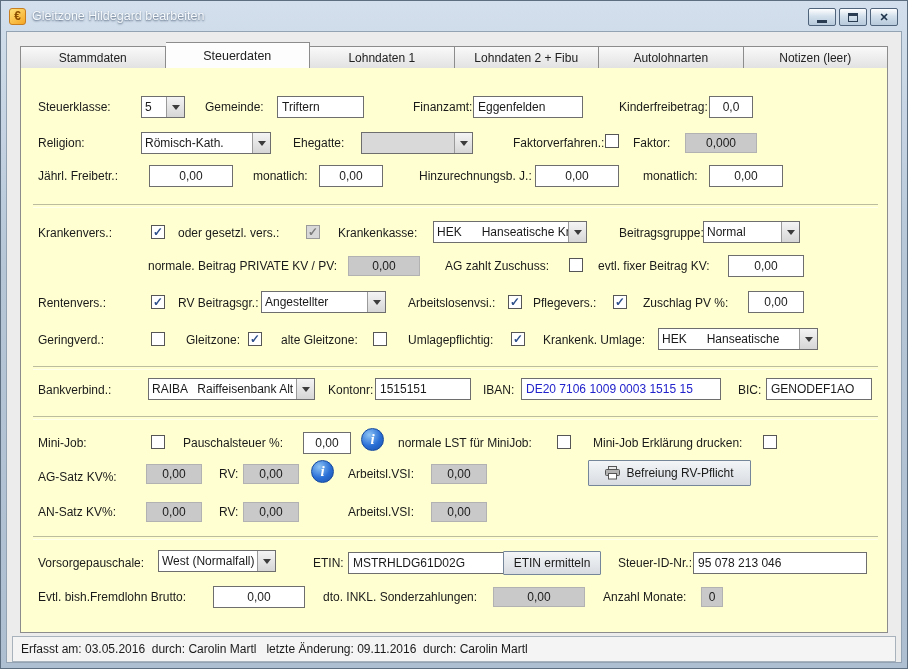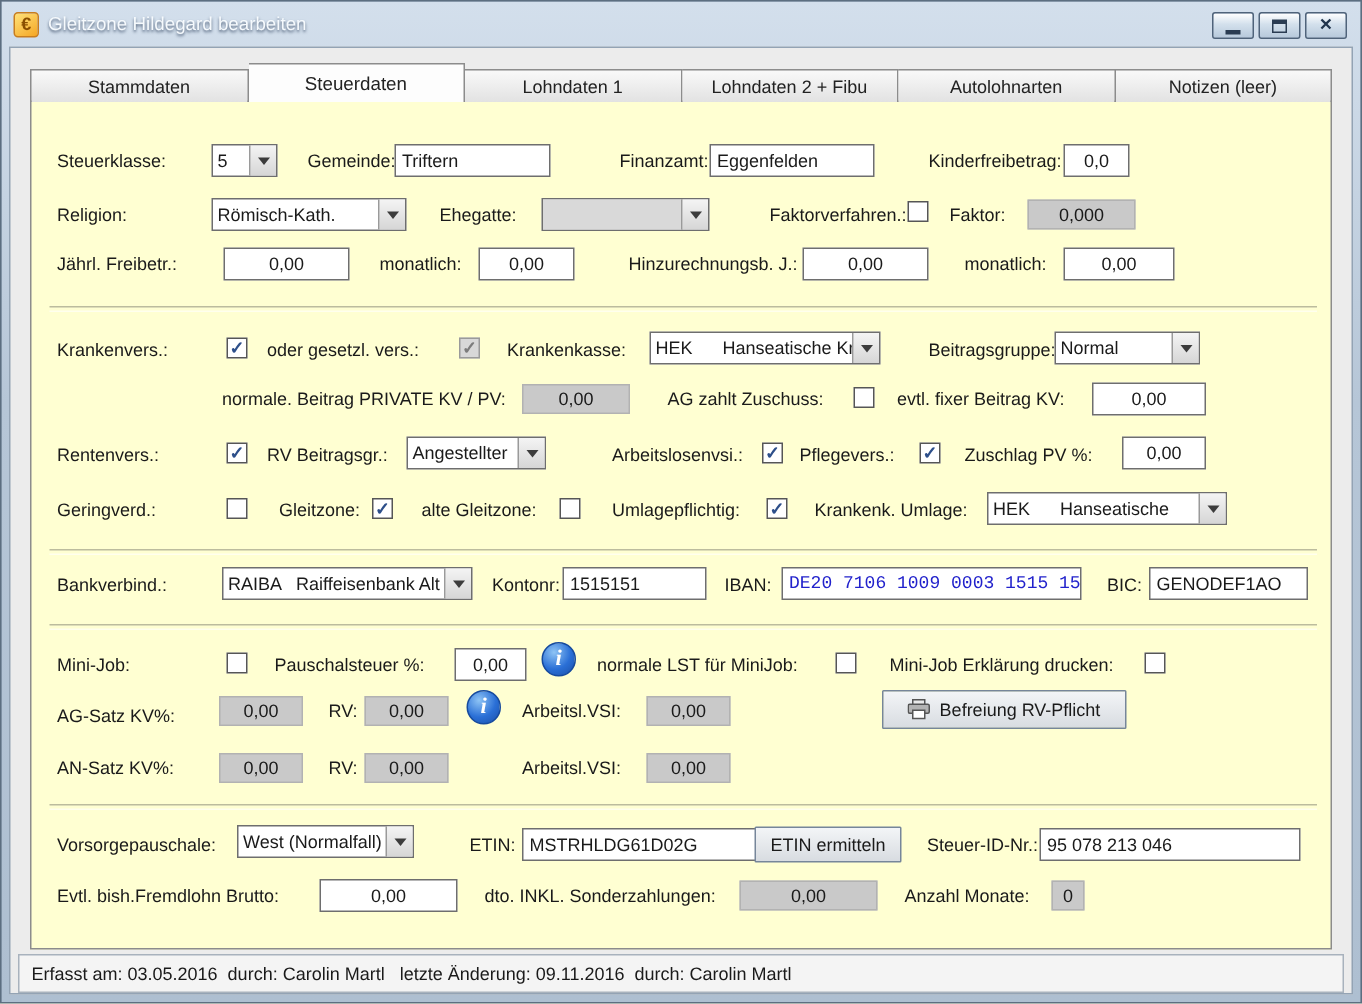--- a/index.html
+++ b/index.html
@@ -36,21 +36,21 @@
   .tab.active { margin-top:0; background:#fdfdfd; font-size:12.5px; }
 
   
   .panel { position:relative; margin-top:-1px; height:566px; box-sizing:border-box;
            background:#ffffd2; border:1px solid #8c8c8c; z-index:1; }
 
   .lbl { position:absolute; white-space:pre; }
   .inp { position:absolute; height:22px; box-sizing:border-box; border:1px solid #6e6e6e; background:#fff;
          padding:0 4px; line-height:20px; white-space:pre; overflow:hidden; }
   .num { text-align:center; }
-  .iban-text { color:#2222cc;font-family:Liberation Mono, monospace; }
+  .iban-text { color:#2222cc; }
   .gray { position:absolute; height:20px; box-sizing:border-box; background:#c9c9c9; border:1px solid #b2b2b2;
           text-align:center; line-height:18px; }
   .combo { position:absolute; height:22px; box-sizing:border-box; border:1px solid #6e6e6e; background:#fff; display:flex; }
   .combo-text { flex:1; padding:0 3px; line-height:20px; white-space:pre; overflow:hidden; }
   .combo-text.disabled-text { background:#d9d9d9; }
   .combo-btn { width:17px; border-left:1px solid #9a9a9a; background:linear-gradient(180deg,#f4f4f4,#d6d6d6);
                display:flex; align-items:center; justify-content:center; }
   .arrow { width:0; height:0; border-left:4px solid transparent; border-right:4px solid transparent; border-top:5px solid #3c3c3c; }
   .chk { position:absolute; width:14px; height:14px; box-sizing:border-box; border:1px solid #565656; background:#fff;
          font-size:12px; line-height:12px; text-align:center; color:#2d4f8a; font-weight:bold; }
@@ -103,21 +103,21 @@
     <div class="panel">
 
       <span class="lbl" style="left:17px;top:32px">Steuerklasse:</span>
       <span class="combo" style="left:120px;top:28px;width:44px">
         <span class="combo-text">5</span>
         <span class="combo-btn">
             <span class="arrow"></span>
           </span>
       </span>
       <span class="lbl" style="left:184px;top:32px">Gemeinde:</span>
-      <span class="inp" style="left:242px;top:28px;width:104px">Triftern</span>
+      <span class="inp" style="left:256px;top:28px;width:87px">Triftern</span>
       <span class="lbl" style="left:392px;top:32px">Finanzamt:</span>
       <span class="inp" style="left:452px;top:28px;width:110px">Eggenfelden</span>
       <span class="lbl" style="left:598px;top:32px">Kinderfreibetrag:</span>
       <span class="inp num" style="left:688px;top:28px;width:44px">0,0</span>
 
       <span class="lbl" style="left:17px;top:68px">Religion:</span>
       <span class="combo" style="left:120px;top:64px;width:130px">
         <span class="combo-text">Römisch-Kath.</span>
         <span class="combo-btn">
             <span class="arrow"></span>
@@ -168,21 +168,21 @@
       <span class="lbl" style="left:127px;top:191px">normale. Beitrag PRIVATE KV / PV:</span>
       <span class="gray" style="left:327px;top:188px;width:72px">0,00</span>
       <span class="lbl" style="left:424px;top:191px">AG zahlt Zuschuss:</span>
       <span class="chk" style="left:548px;top:190px"></span>
       <span class="lbl" style="left:577px;top:191px">evtl. fixer Beitrag KV:</span>
       <span class="inp num" style="left:707px;top:187px;width:76px">0,00</span>
 
       <span class="lbl" style="left:17px;top:228px">Rentenvers.:</span>
       <span class="chk" style="left:130px;top:227px">✓</span>
       <span class="lbl" style="left:157px;top:228px">RV Beitragsgr.:</span>
-      <span class="combo" style="left:250px;top:223px;width:93px">
+      <span class="combo" style="left:240px;top:223px;width:125px">
         <span class="combo-text">Angestellter</span>
         <span class="combo-btn">
             <span class="arrow"></span>
           </span>
       </span>
       <span class="lbl" style="left:387px;top:228px">Arbeitslosenvsi.:</span>
       <span class="chk" style="left:487px;top:227px">✓</span>
       <span class="lbl" style="left:512px;top:228px">Pflegevers.:</span>
       <span class="chk" style="left:592px;top:227px">✓</span>
       <span class="lbl" style="left:622px;top:228px">Zuschlag PV %:</span>

